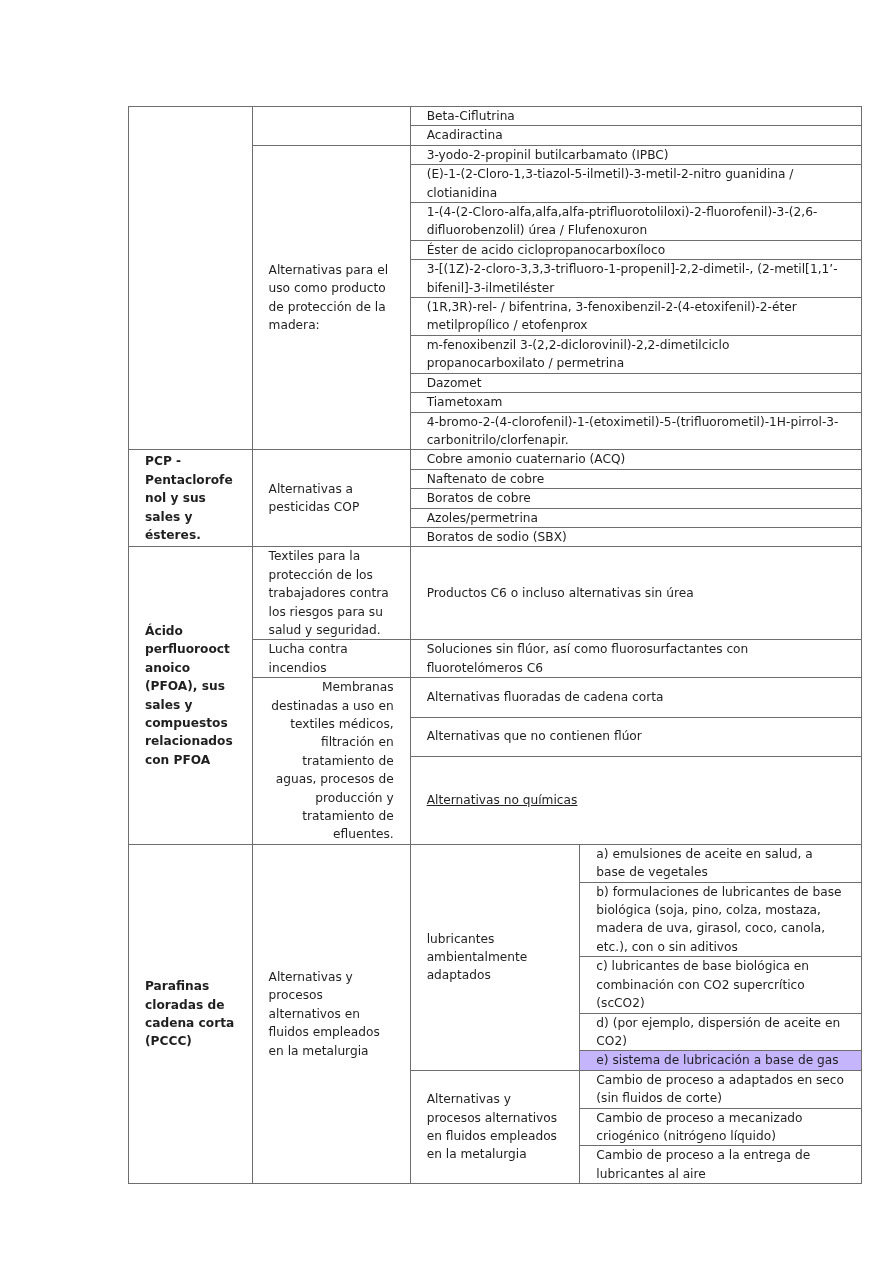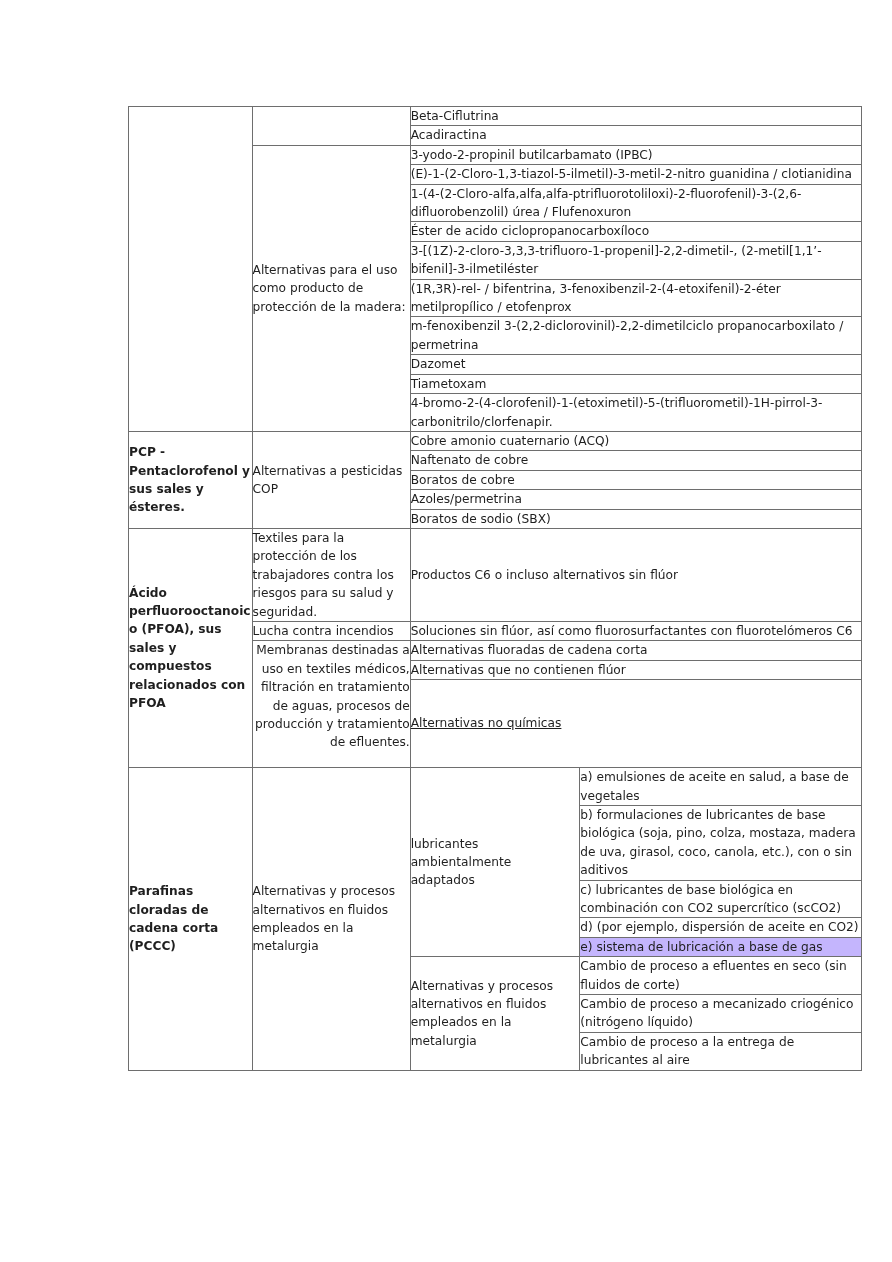--- a/index.html
+++ b/index.html
@@ -1,20 +1,20 @@
 <!DOCTYPE html>
 <html><head>
 <meta charset="utf-8">
 <style>
   html, body { margin: 0; padding: 0; background: #ffffff; }
   body { width: 892px; height: 1262px; position: relative; overflow: hidden;
          font-family: "DejaVu Sans", sans-serif; color: #1f1f1f; }
   table.doc { position: absolute; left: 128px; top: 106px; width: 734px;
               border-collapse: collapse; table-layout: fixed; font-size: 12.2px; line-height: 18.4px; }
-  table.doc td { border: 1px solid #6e6e6e; padding: 0 0; vertical-align: middle;
+  table.doc td { border: 1px solid #6e6e6e; padding: 0 16px; vertical-align: middle;
                  word-wrap: break-word; }
   .c1 { width: 118px; }
   .c2 { width: 151px; }
   .c3 { width: 162px; }
   .c4 { width: 269px; }
   .bold { font-weight: bold; }
   .top { vertical-align: top !important; text-align: right; }
   .gray { background: #c4b5fd; }
   .tall-1 { height: 90px; }
   .tall-2 { height: 88px; text-decoration: underline; }
@@ -85,21 +85,21 @@
   <tr>
         <td colspan="2">Azoles/permetrina</td>
       </tr>
   <tr>
         <td colspan="2">Boratos de sodio (SBX)</td>
       </tr>
 
   <tr class="tall-1">
     <td rowspan="5" class="bold">Ácido perfluorooctanoico (PFOA), sus sales y compuestos relacionados con PFOA</td>
     <td>Textiles para la protección de los trabajadores contra los riesgos para su salud y seguridad.</td>
-    <td colspan="2">Productos C6 o incluso alternativos sin flúor</td>
+    <td colspan="2">Productos C6 o incluso alternativas sin úrea</td>
   </tr>
   <tr>
     <td>Lucha contra incendios</td>
     <td colspan="2">Soluciones sin flúor, así como fluorosurfactantes con fluorotelómeros C6</td>
   </tr>
   <tr>
     <td rowspan="3" class="top">Membranas destinadas a uso en textiles médicos, filtración en tratamiento de aguas, procesos de producción y tratamiento de efluentes.</td>
     <td colspan="2">Alternativas fluoradas de cadena corta</td>
   </tr>
   <tr>
@@ -122,21 +122,21 @@
         <td>c) lubricantes de base biológica en combinación con CO2 supercrítico (scCO2)</td>
       </tr>
   <tr>
         <td>d) (por ejemplo, dispersión de aceite en CO2)</td>
       </tr>
   <tr>
         <td class="gray">e) sistema de lubricación a base de gas</td>
       </tr>
   <tr>
     <td rowspan="3">Alternativas y procesos alternativos en fluidos empleados en la metalurgia</td>
-    <td>Cambio de proceso a efluentes en seco (sin fluidos de corte)</td>
+    <td>Cambio de proceso a adaptados en seco (sin fluidos de corte)</td>
   </tr>
   <tr>
         <td>Cambio de proceso a mecanizado criogénico (nitrógeno líquido)</td>
       </tr>
   <tr>
         <td>Cambio de proceso a la entrega de lubricantes al aire</td>
       </tr>
 </tbody>
   </table>
 

